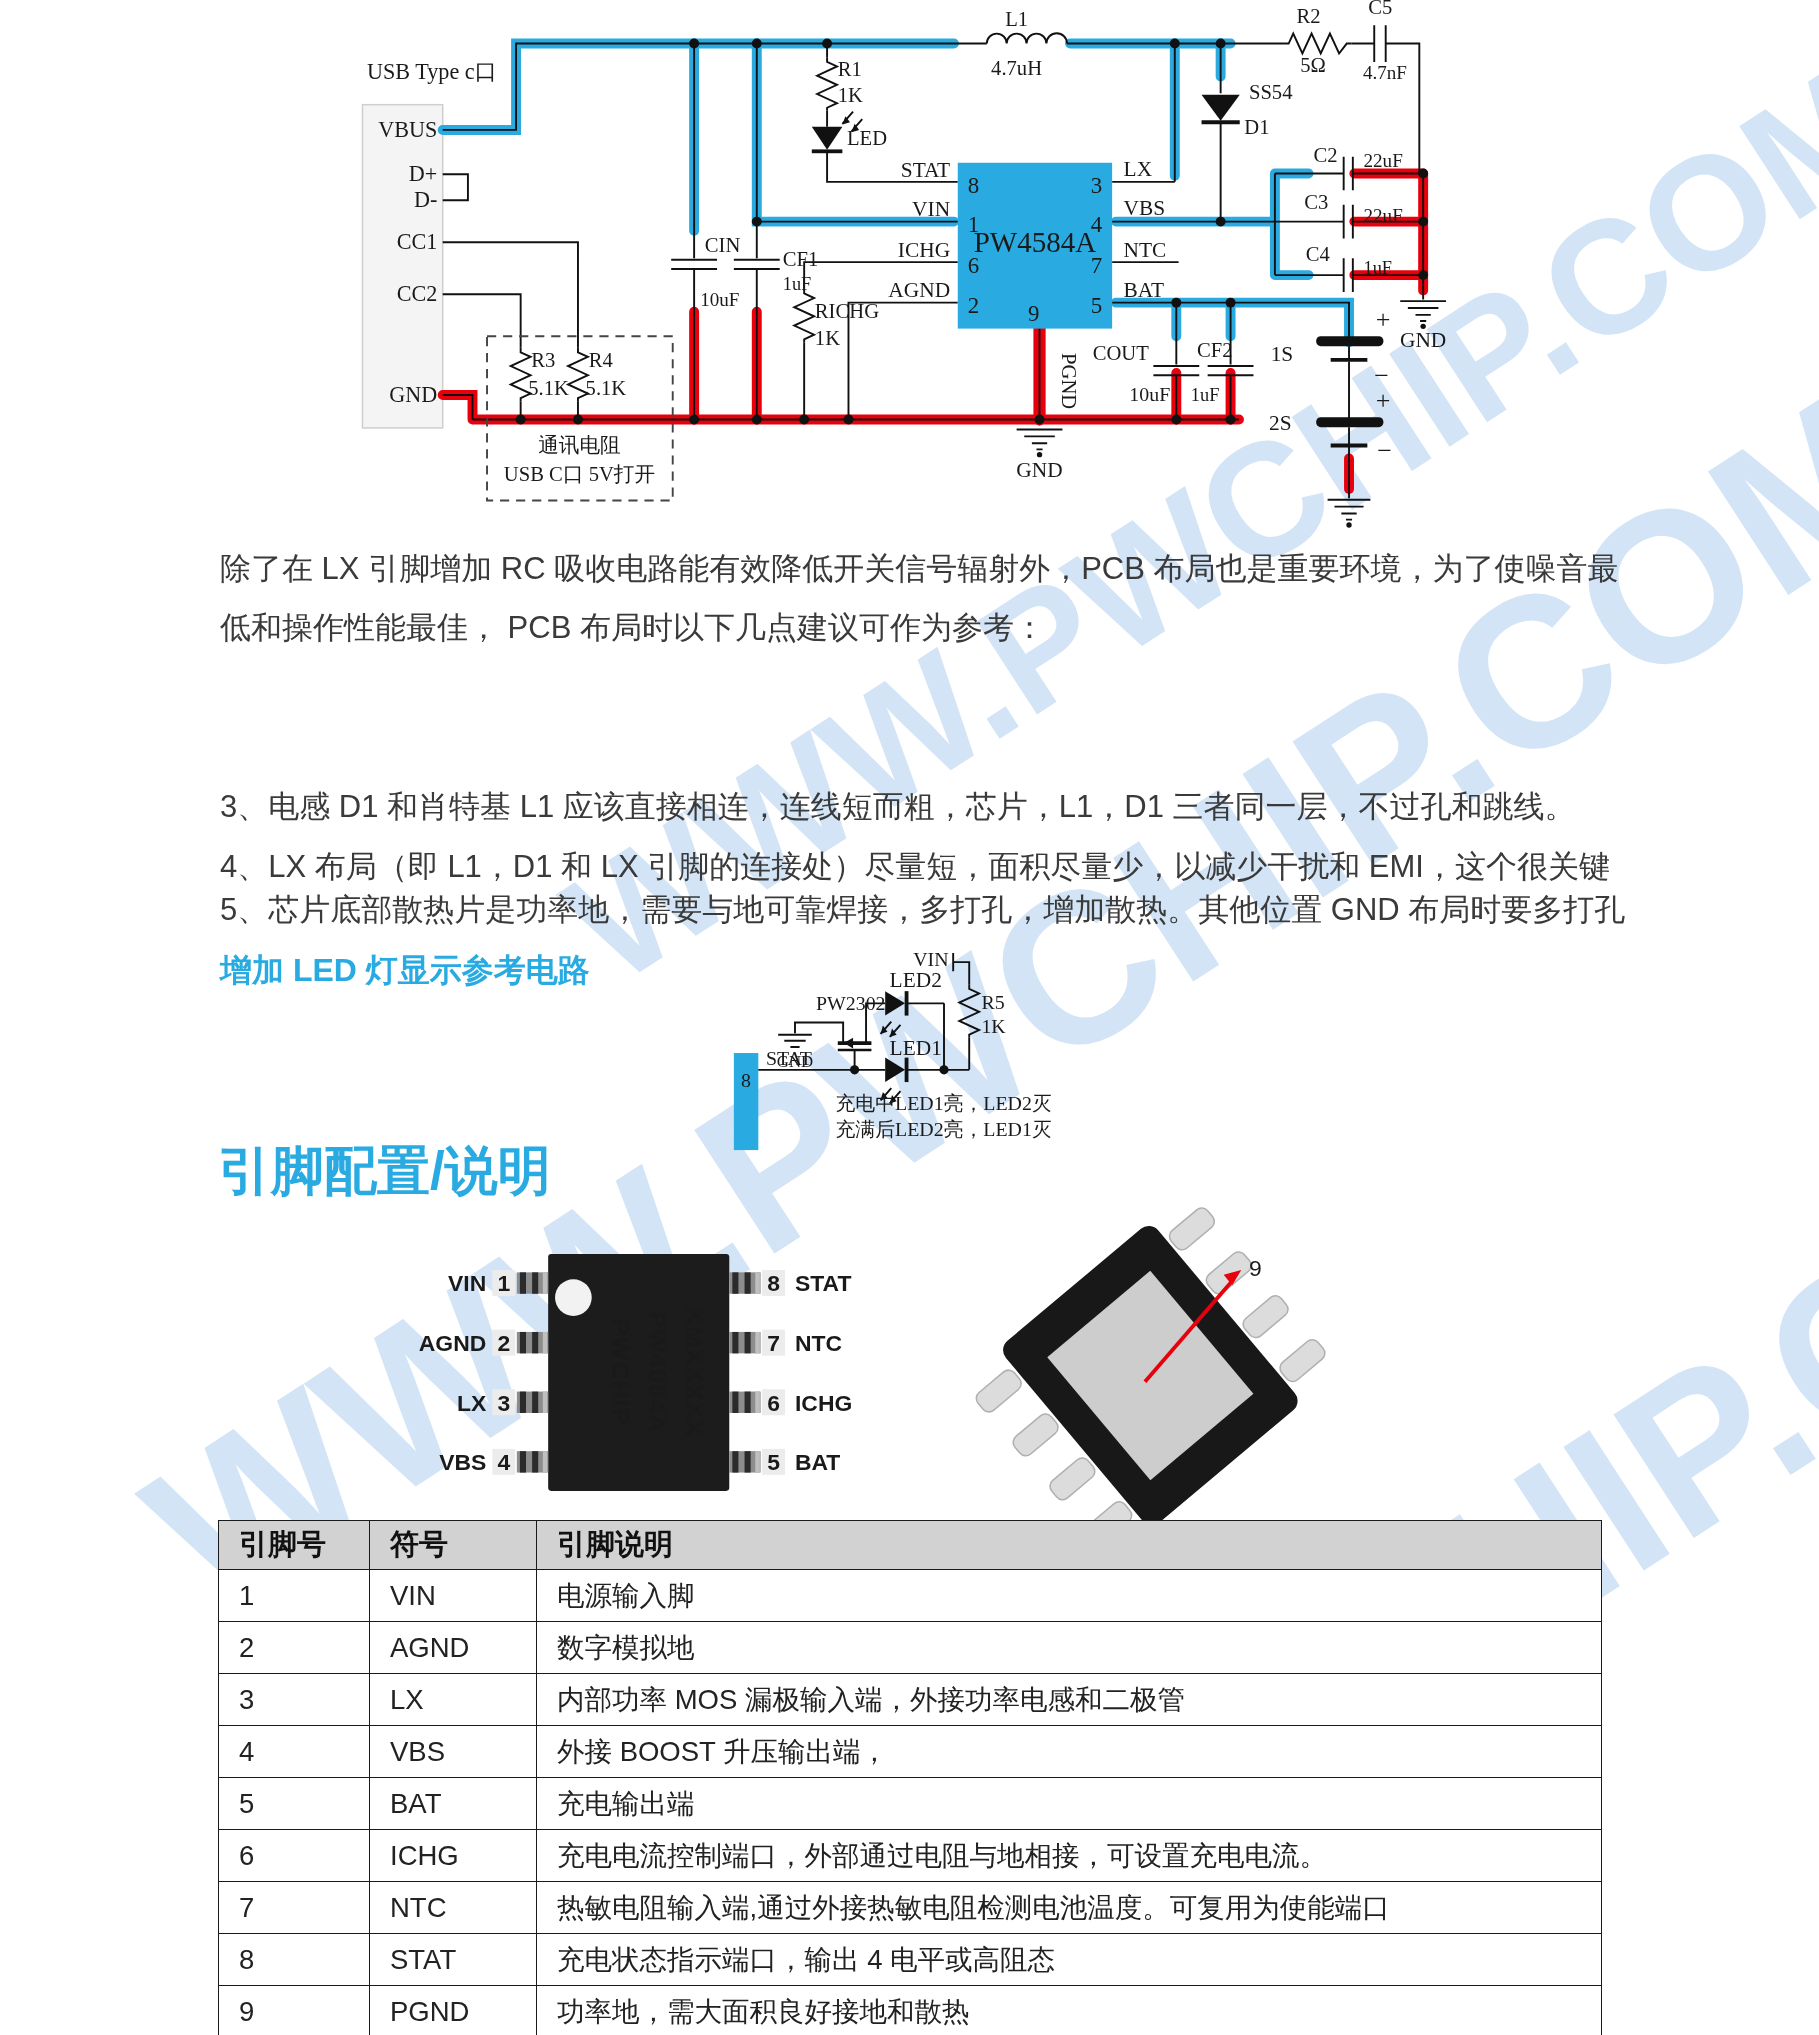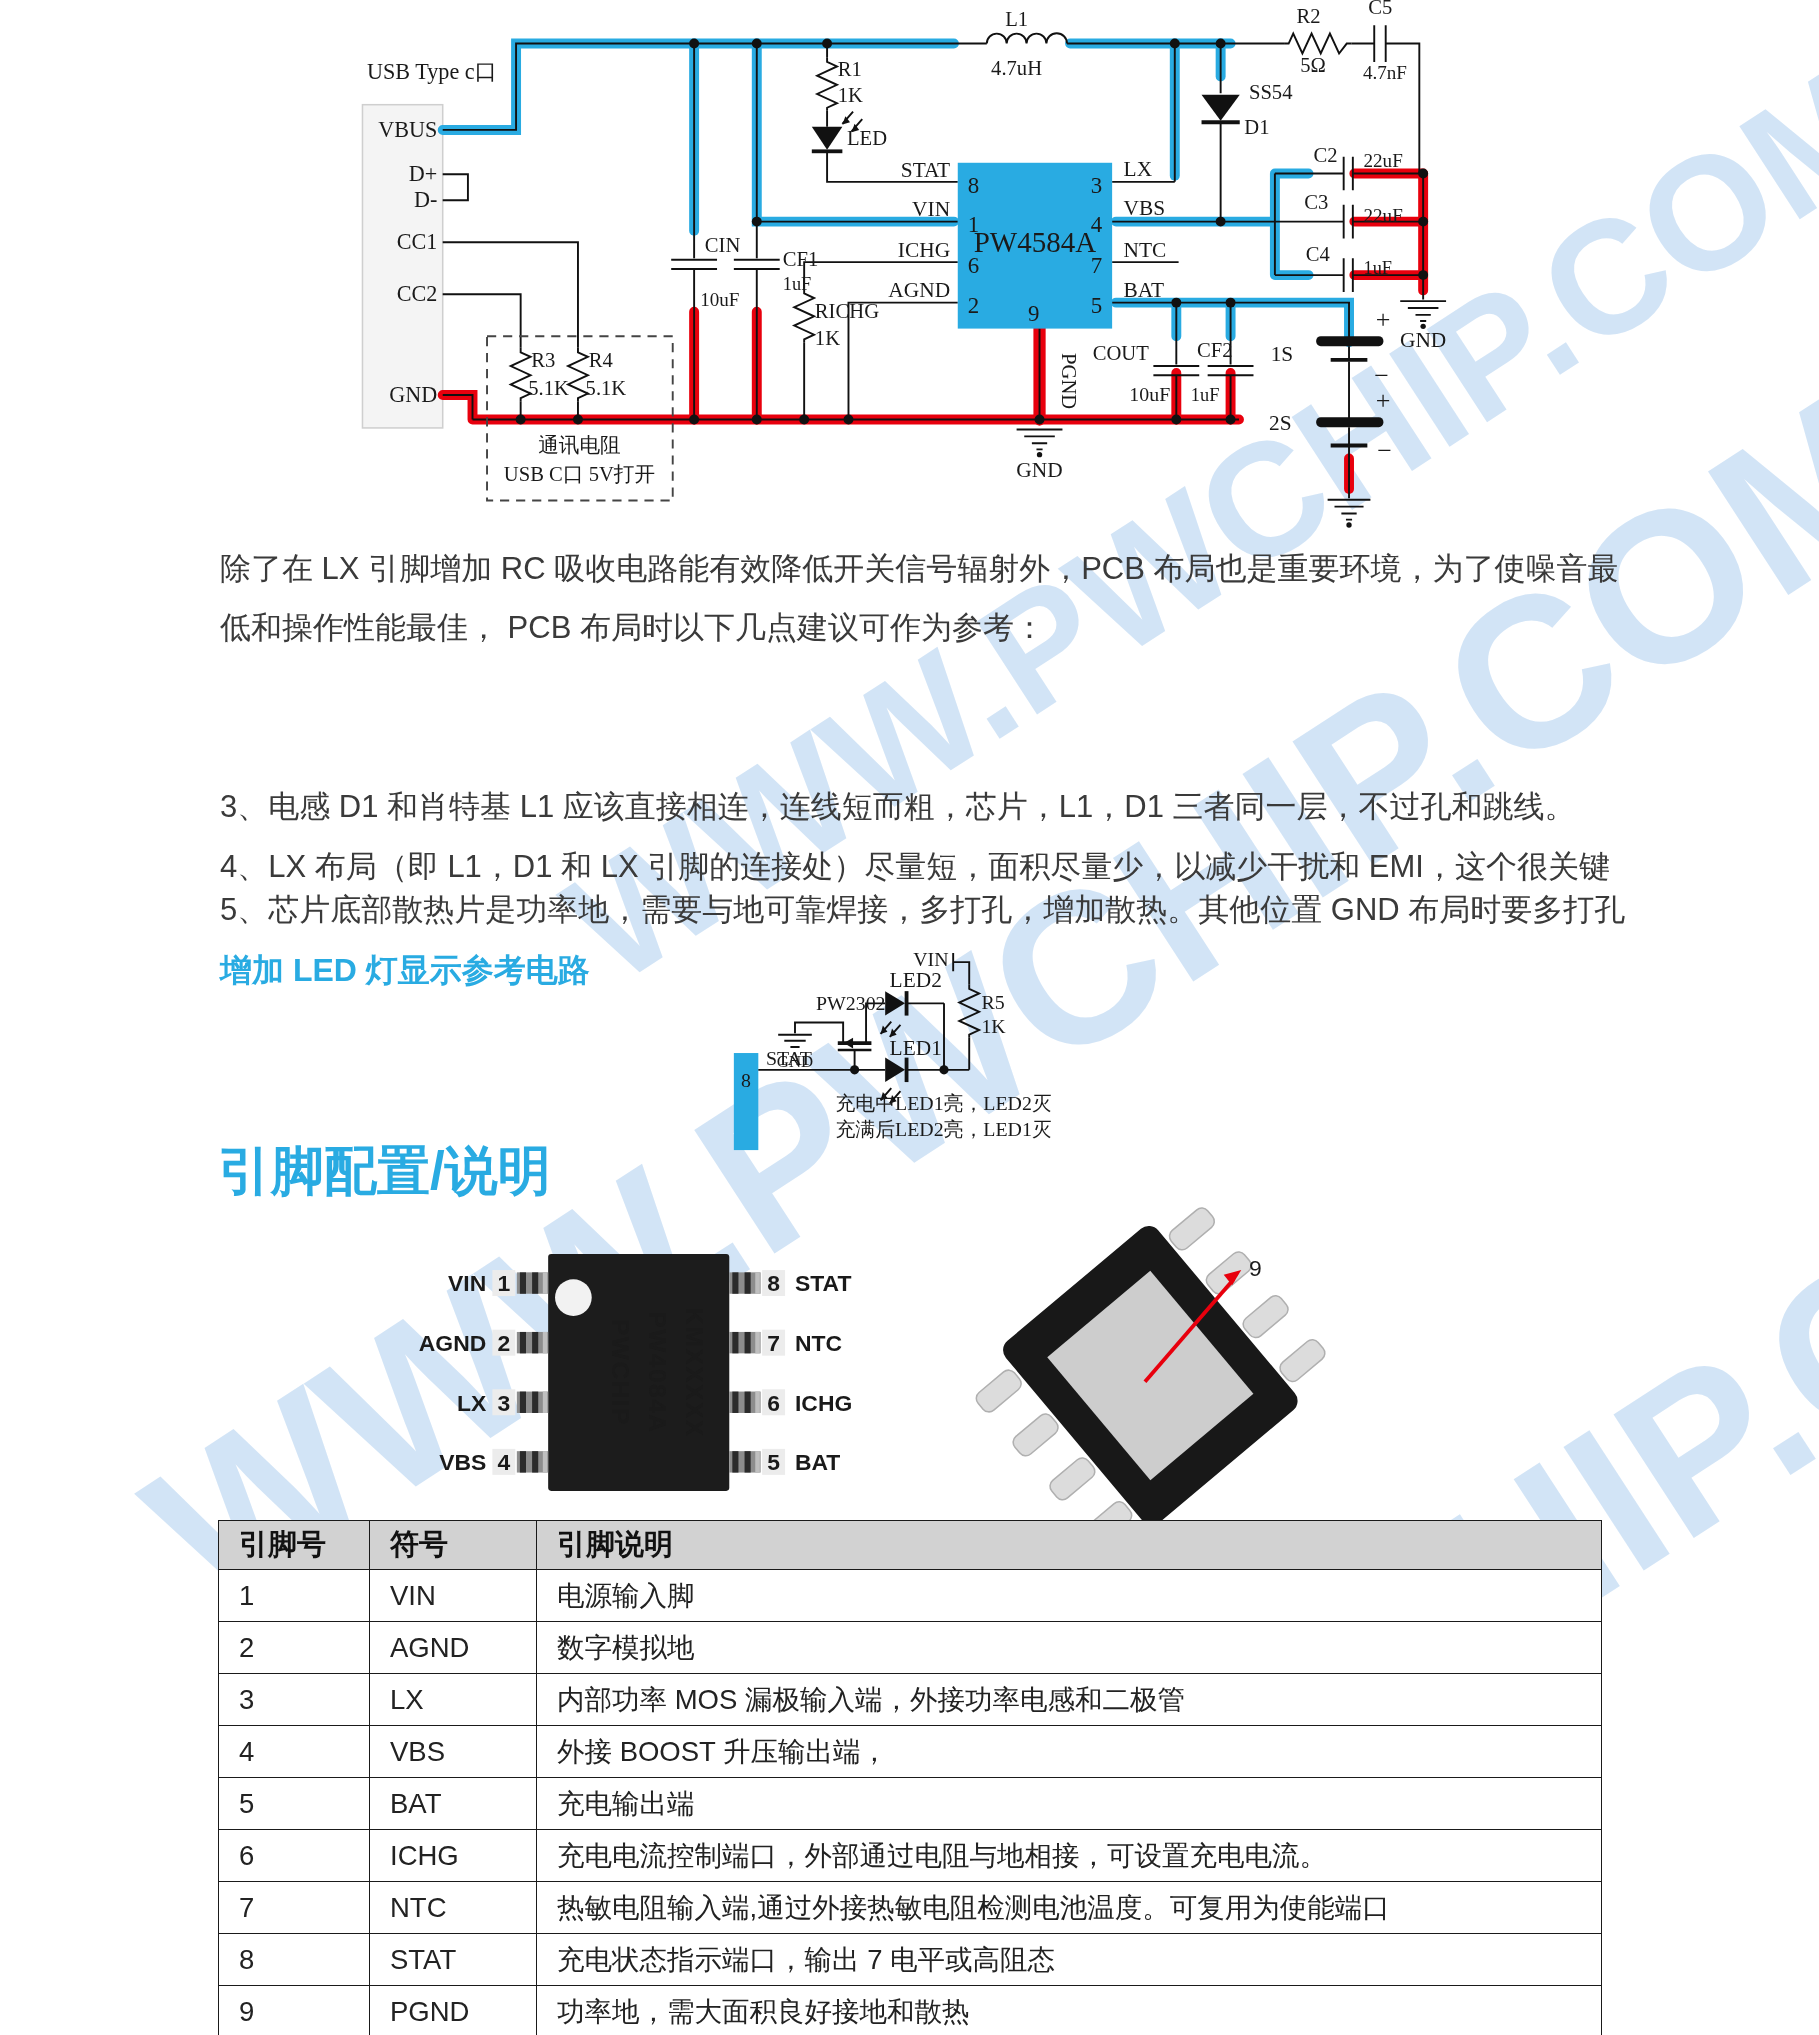--- a/index.html
+++ b/index.html
@@ -426,21 +426,21 @@
       <td>充电电流控制端口，外部通过电阻与地相接，可设置充电电流。</td>
     </tr>
     <tr>
       <td>7</td>
       <td>NTC</td>
       <td>热敏电阻输入端,通过外接热敏电阻检测电池温度。可复用为使能端口</td>
     </tr>
     <tr>
       <td>8</td>
       <td>STAT</td>
-      <td>充电状态指示端口，输出 7 电平或高阻态</td>
+      <td>充电状态指示端口，输出 4 电平或高阻态</td>
     </tr>
     <tr>
       <td>9</td>
       <td>PGND</td>
       <td>功率地，需大面积良好接地和散热</td>
     </tr>
   </tbody>
     </table>
 </div>
 

